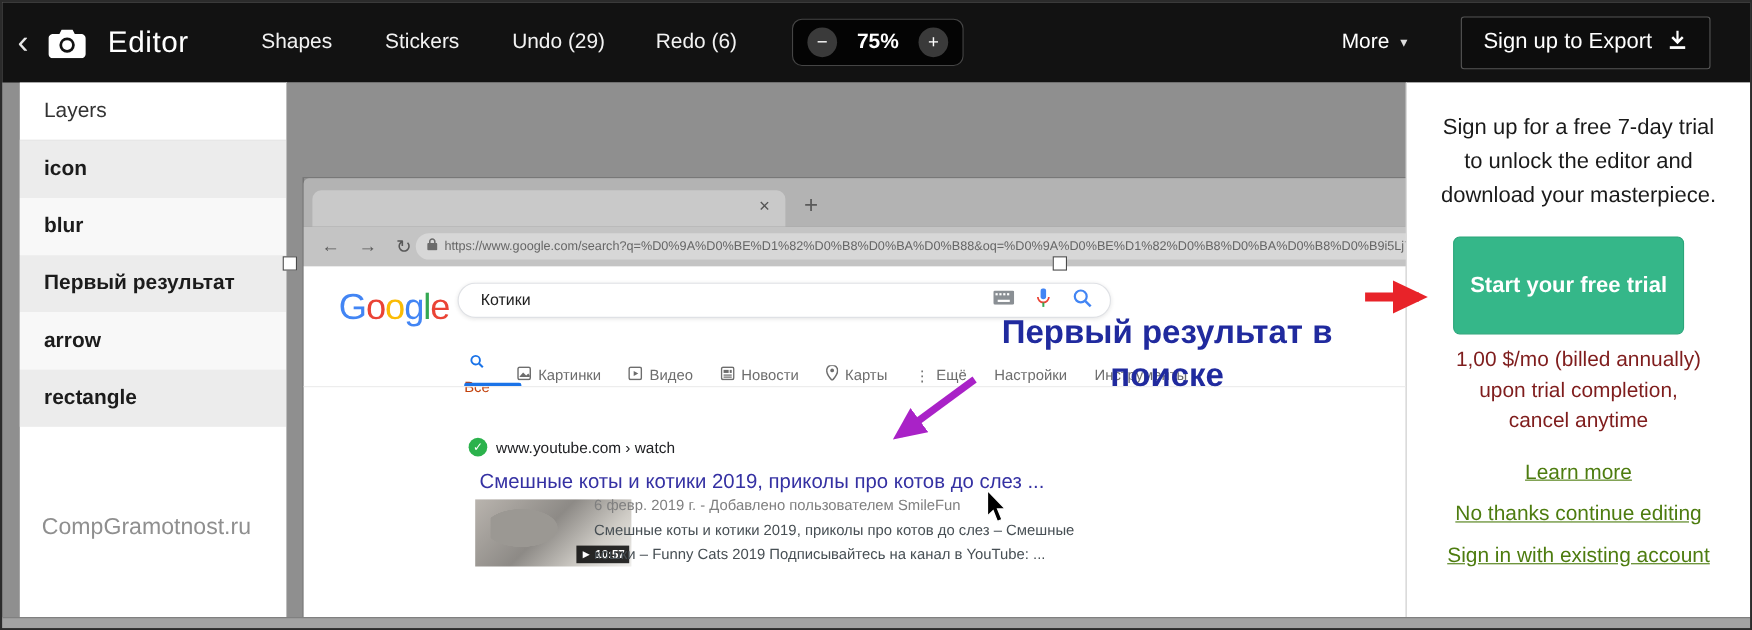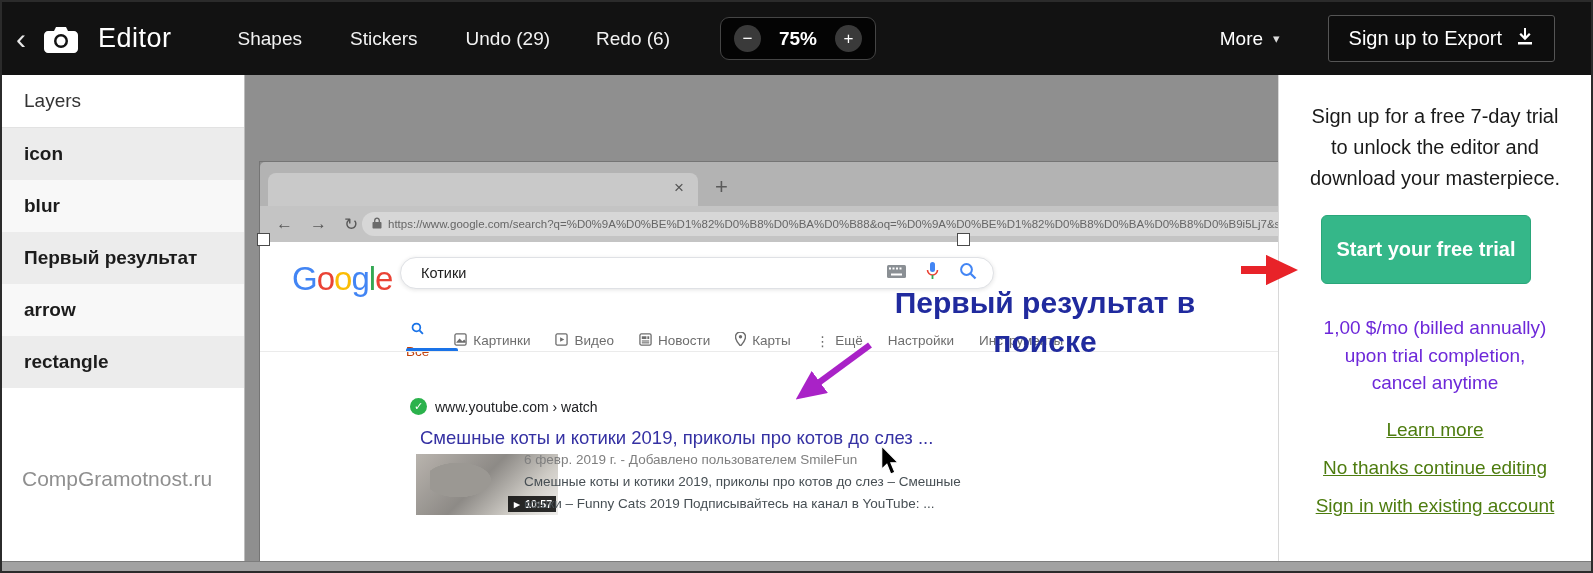--- a/index.html
+++ b/index.html
@@ -21,21 +21,21 @@
   .zbtn{ width:27px; height:27px; border-radius:50%; background:#3a3a3a; color:#fff;
          display:flex; align-items:center; justify-content:center; font-size:17px; cursor:pointer; }
   .zlvl{ font-size:19px; font-weight:700; color:#fff; min-width:46px; text-align:center; }
   .more{ margin-left:auto; display:flex; align-items:center; gap:10px; font-size:19px; cursor:pointer; }
   .caret{ font-size:13px; color:#ddd; }
   .export-btn{ margin-left:48px; margin-right:36px; display:flex; align-items:center; gap:14px;
                background:#0d0d0d; border:1px solid #555; border-radius:3px; padding:11px 20px;
                font-size:20px; color:#fff; cursor:pointer; }
 
   
-  .bodyrow{ position:absolute; left:0; top:73px; right:0; bottom:10px; display:flex; }
+  .bodyrow{ position:absolute; left:0; top:73px; right:0; bottom:10px; display:flex;padding-left:16px; }
   .bottom-strip{ position:absolute; left:0; right:0; bottom:0; height:10px; background:#a2a2a2;
                  border-top:1px solid #7d7d7d; }
 
   
   .sidebar{ width:243px; background:#fff; border-right:1px solid #bdbdbd; position:relative; flex:none; }
   .layers-hdr{ height:53px; display:flex; align-items:center; padding-left:22px; font-size:19px;
                color:#333; border-bottom:1px solid #e2e2e2; }
   .layer{ height:52px; display:flex; align-items:center; padding-left:22px; font-size:19px;
           font-weight:700; color:#1c1c1c; cursor:pointer; }
   .layer:nth-child(odd){ background:#ececec; }
@@ -100,25 +100,25 @@
   
   .handle{ position:absolute; width:13px; height:13px; background:#fff; border:1.5px solid #4a4a4a;
            z-index:8; cursor:grab; }
   .h1{ left:255px; top:231px; } .h2{ left:955px; top:231px; }
   .red-arrow{ position:absolute; left:1236px; top:250px; z-index:9; }
 
   
   .panel{ width:313px; background:#fff; border-left:1px solid #d8d8d8; position:relative;
           flex:none; text-align:center; }
   .pitch{ margin-top:26px; font-size:20px; color:#1a1a1a; line-height:31px; }
-  .cta{ position:absolute; left:42px; top:140px; width:210px; height:69px; background:#35b789;
+  .cta{ position:absolute; left:42px; top:140px; width:210px; height:89px; background:#35b789;
         border:1px solid #2aa67a; border-radius:6px; color:#fff; font-size:20px; font-weight:700;
         display:flex; align-items:center; justify-content:center; cursor:pointer;
         font-family:"Liberation Sans", sans-serif; }
-  .price{ position:absolute; left:0; right:0; top:239px; font-size:19px; color:#6d28d9; line-height:27.5px; }
+  .price{ position:absolute; left:0; right:0; top:239px; font-size:19px; color:#7f1d1d; line-height:27.5px; }
   .plinks{ position:absolute; left:0; right:0; top:344px; display:flex; flex-direction:column; gap:16px; }
   .plink{ font-size:19px; color:#4d7c0f; text-decoration:underline; cursor:pointer; }
 </style>
 </head>
 <body>
 
 <div class="root">
 
   <header class="topbar">
     <span class="back">‹</span>

